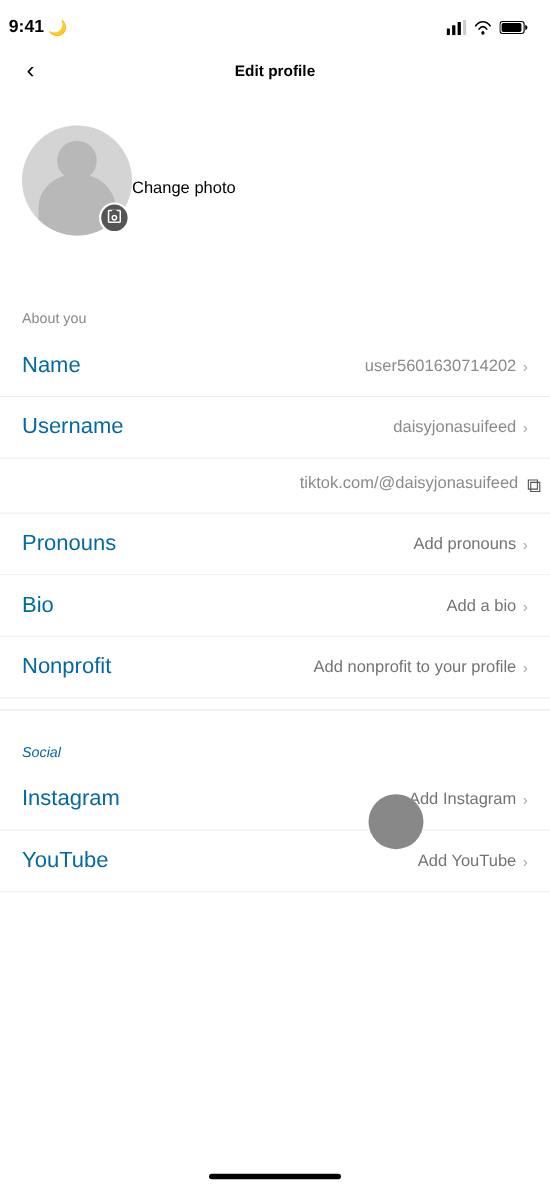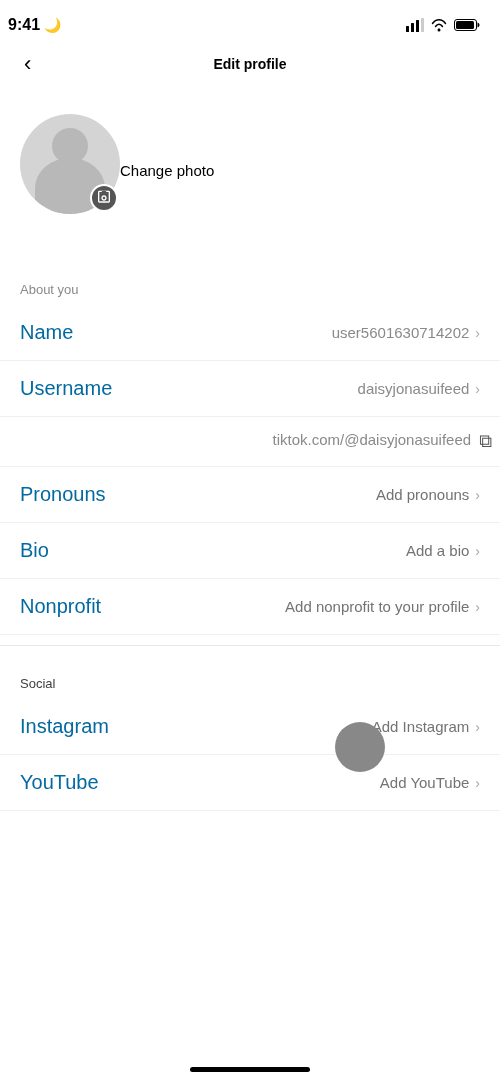--- a/index.html
+++ b/index.html
@@ -192,22 +192,23 @@
     .copy-icon {
       font-size: 18px;
       color: #555555;
       cursor: pointer;
     }
 
     
     .social-section-label {
       padding: 20px 20px 8px;
       font-size: 13px;
-      color: #404040;
+      color: #0369a1;
       font-weight: 400;
+      font-style: italic;
     }
 
     
     .bottom-bar {
       position: absolute;
       bottom: 8px;
       left: 50%;
       transform: translateX(-50%);
       width: 120px;
       height: 5px;

